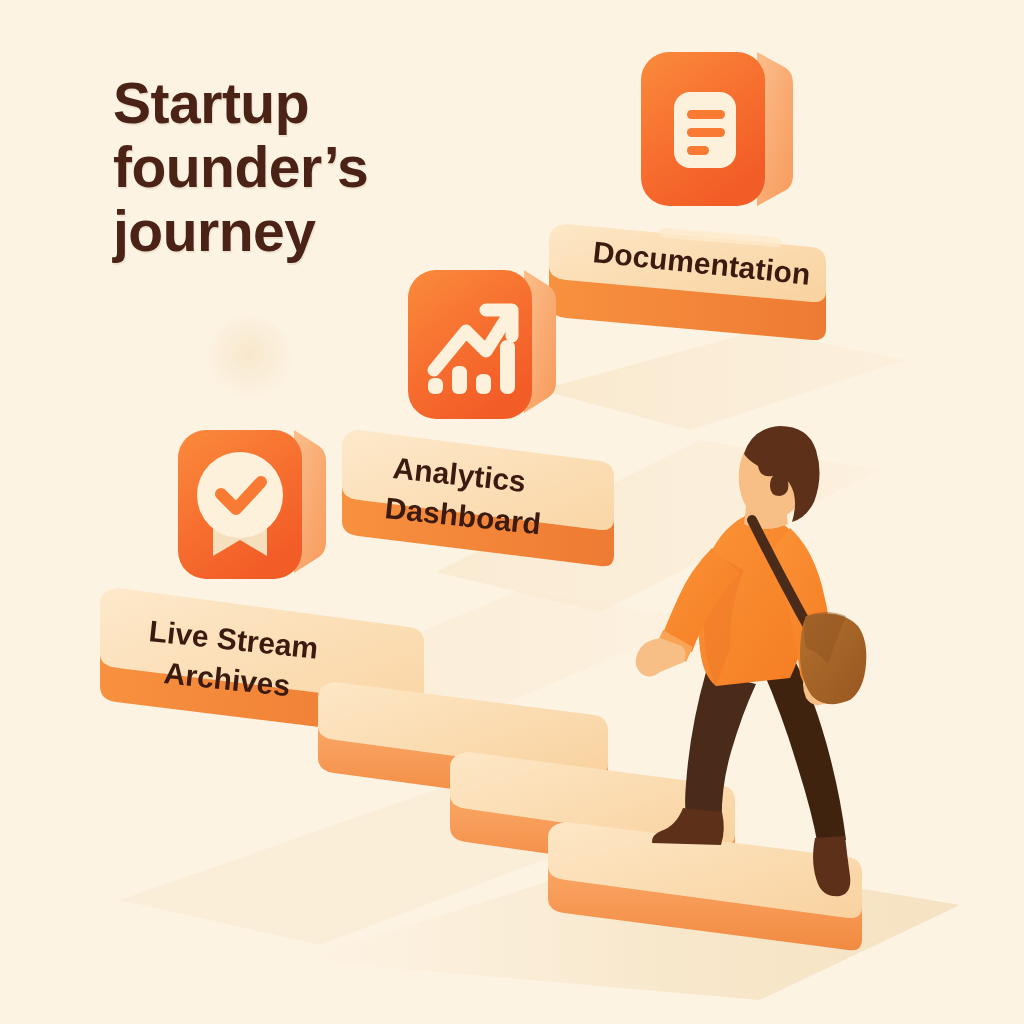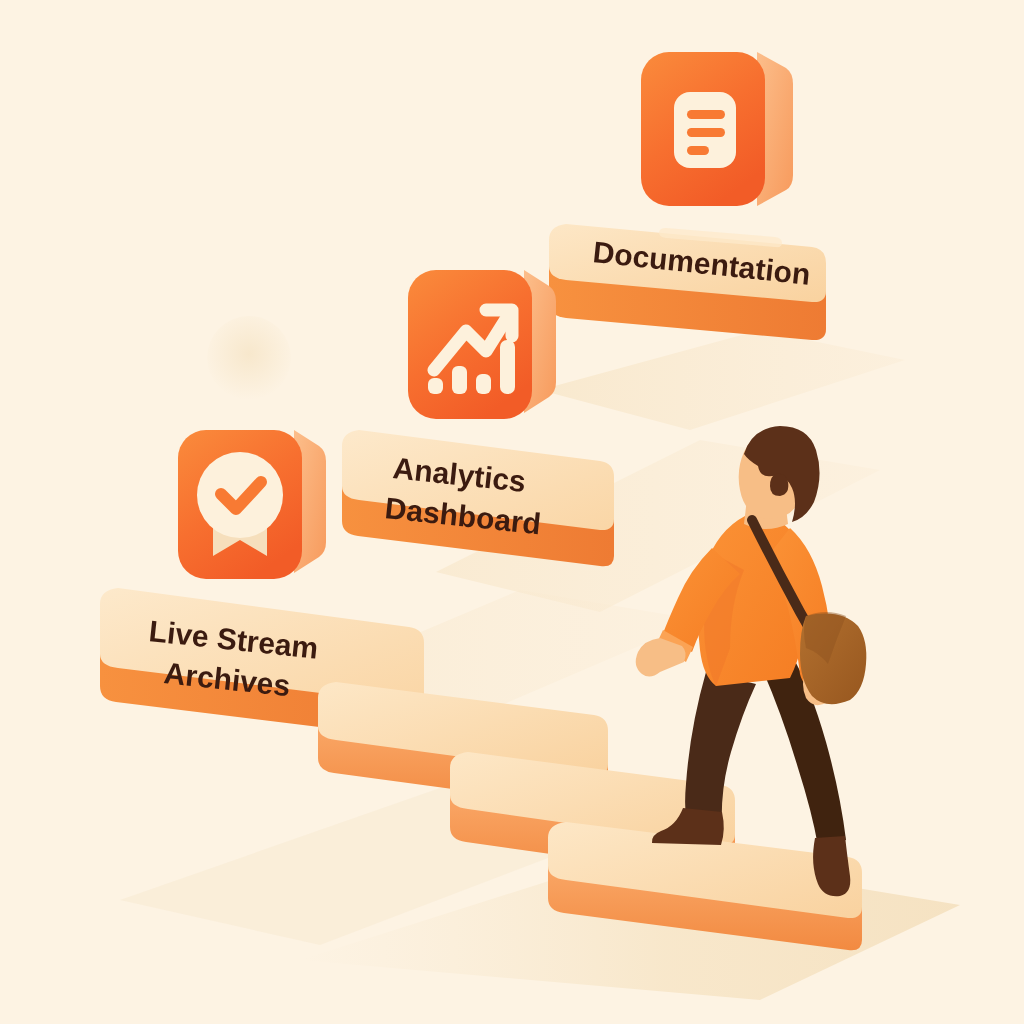--- a/index.html
+++ b/index.html
@@ -183,14 +183,17 @@
       <path d="M744 454 Q752 428 780 426 Q808 426 816 450 Q824 476 814 502 Q806 518 792 522 Q798 502 792 488 Q786 474 772 476 Q760 478 758 466 Q748 460 744 454 Z" fill="#5C3019"></path>
       <path d="M776 474 Q786 472 788 482 Q790 494 780 496 Q770 496 770 486 Q770 476 776 474 Z" fill="#5C3019"></path>
 
       <path d="M752 520 Q776 568 800 612 Q816 640 826 658" fill="none" stroke="#4A2A18" stroke-width="10" stroke-linecap="round"></path>
 
       <path d="M806 616 Q840 608 858 626 Q868 640 866 664 Q864 690 850 700 Q826 710 812 696 Q800 680 800 654 Q800 630 806 616 Z" fill="url(#gBag)"></path>
       <path d="M806 616 Q826 608 846 616 Q836 640 828 664 Q818 652 806 648 Q802 630 806 616 Z" fill="#8F5320" opacity="0.45"></path>
     </g>
   </svg>
 
+  <div class="ttl">Startup
+founder’s
+journey</div>
 
 </div>
 
 </body></html>

